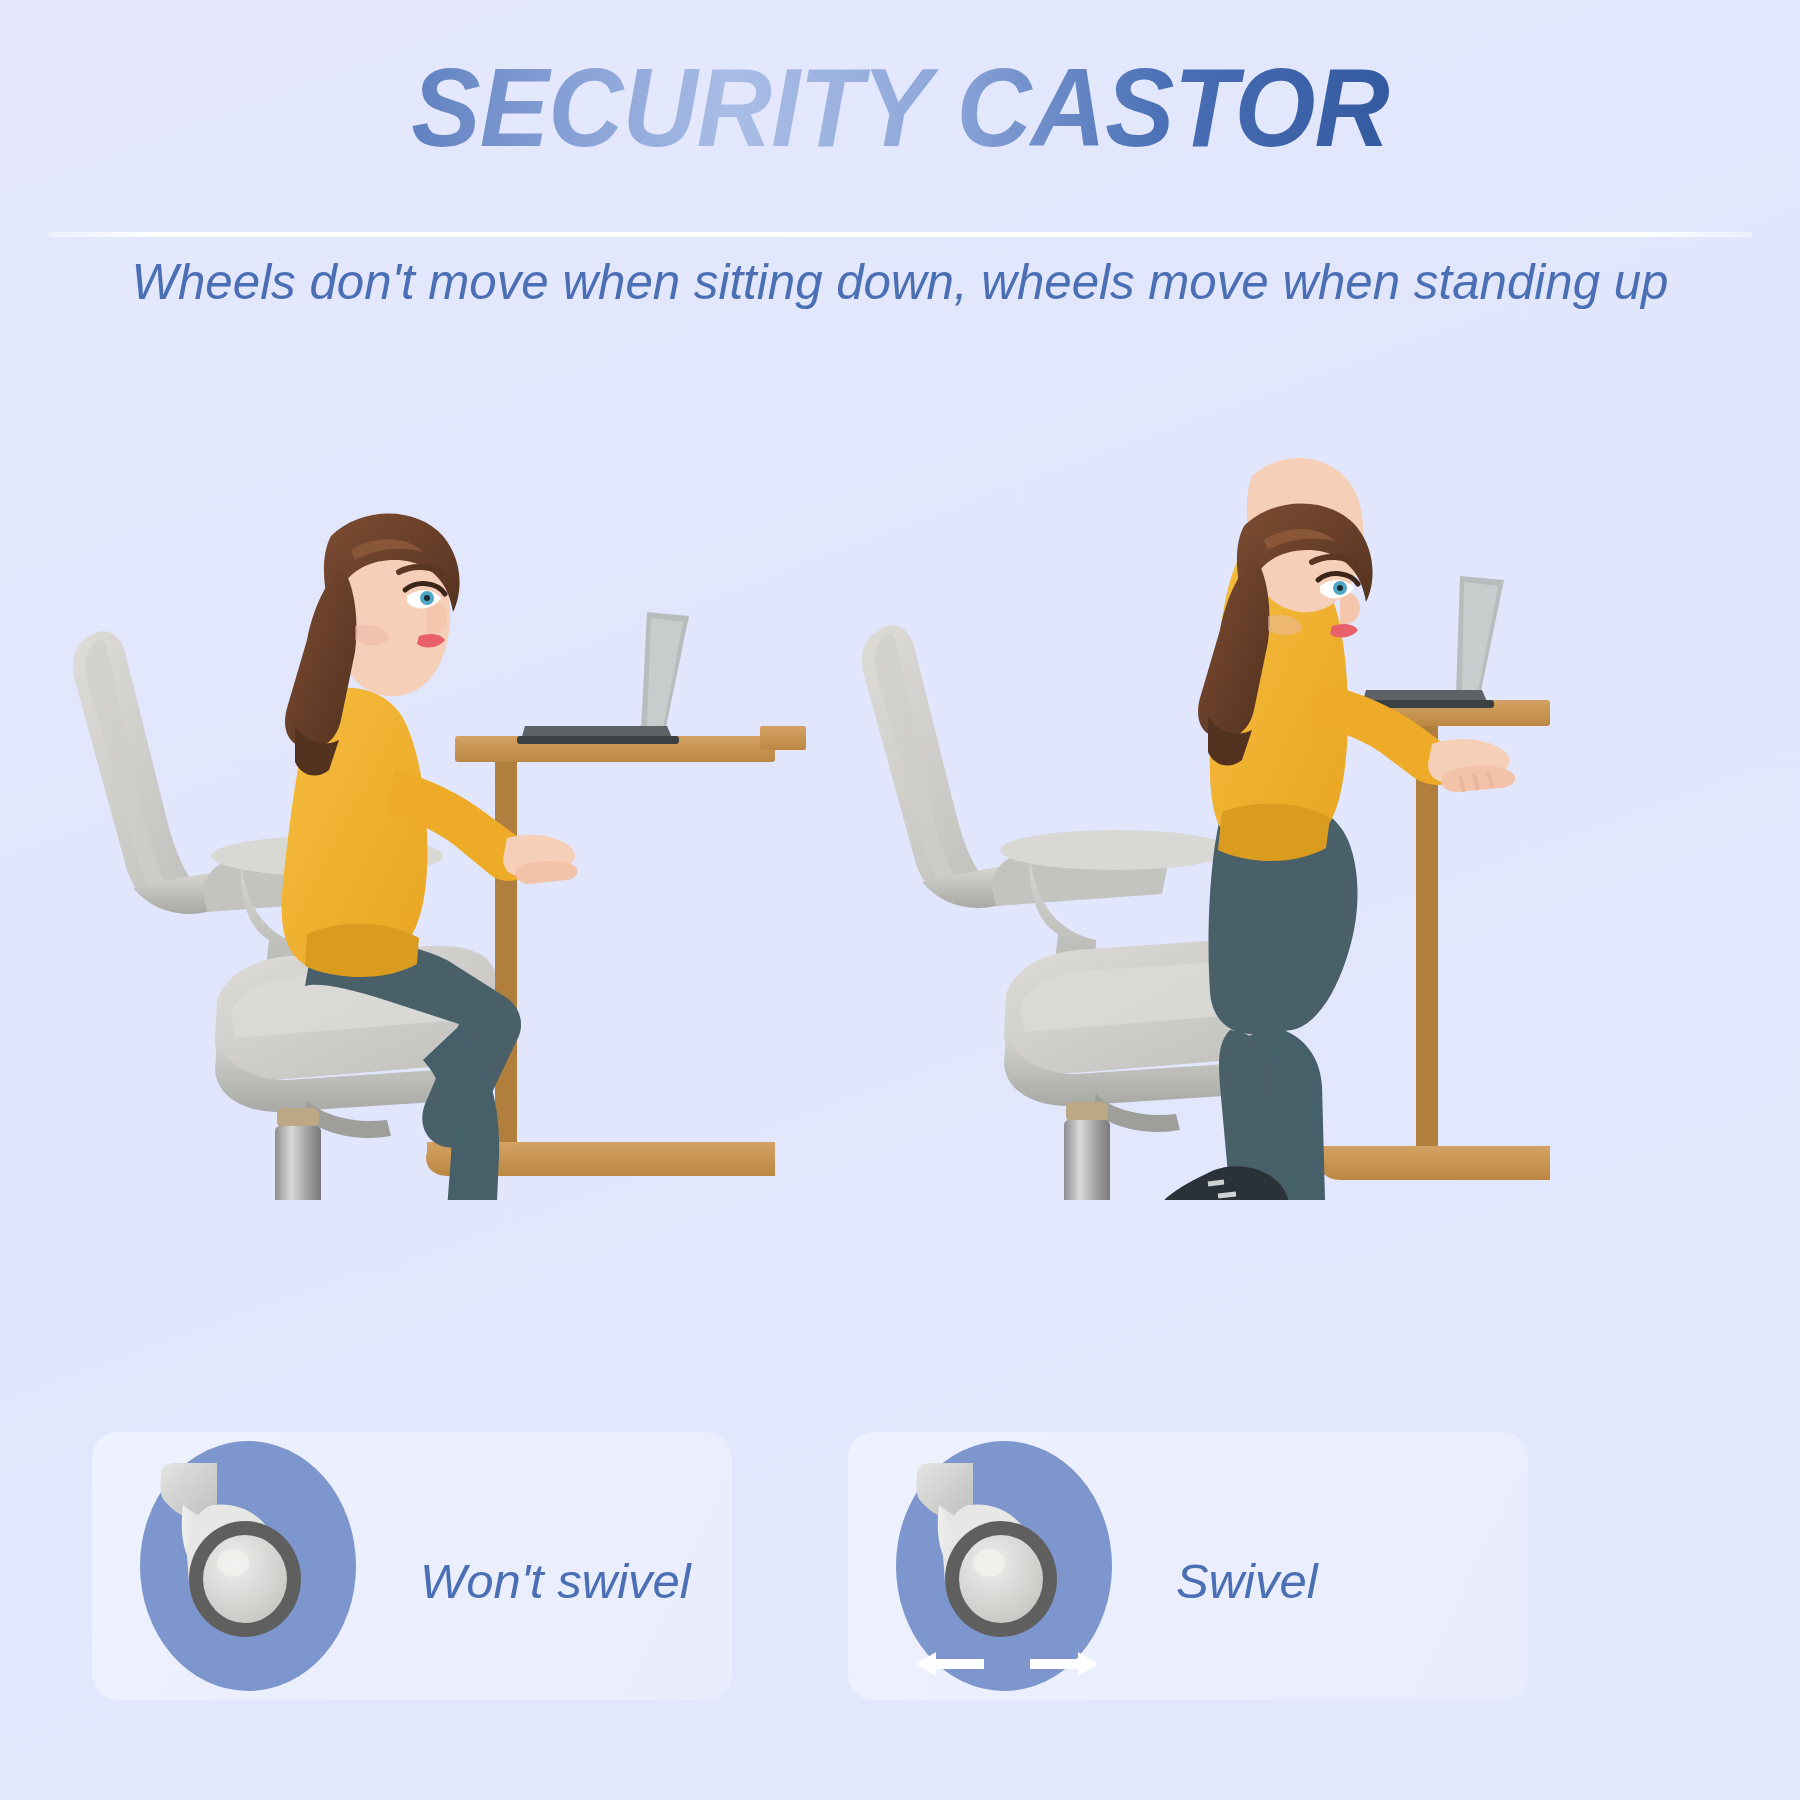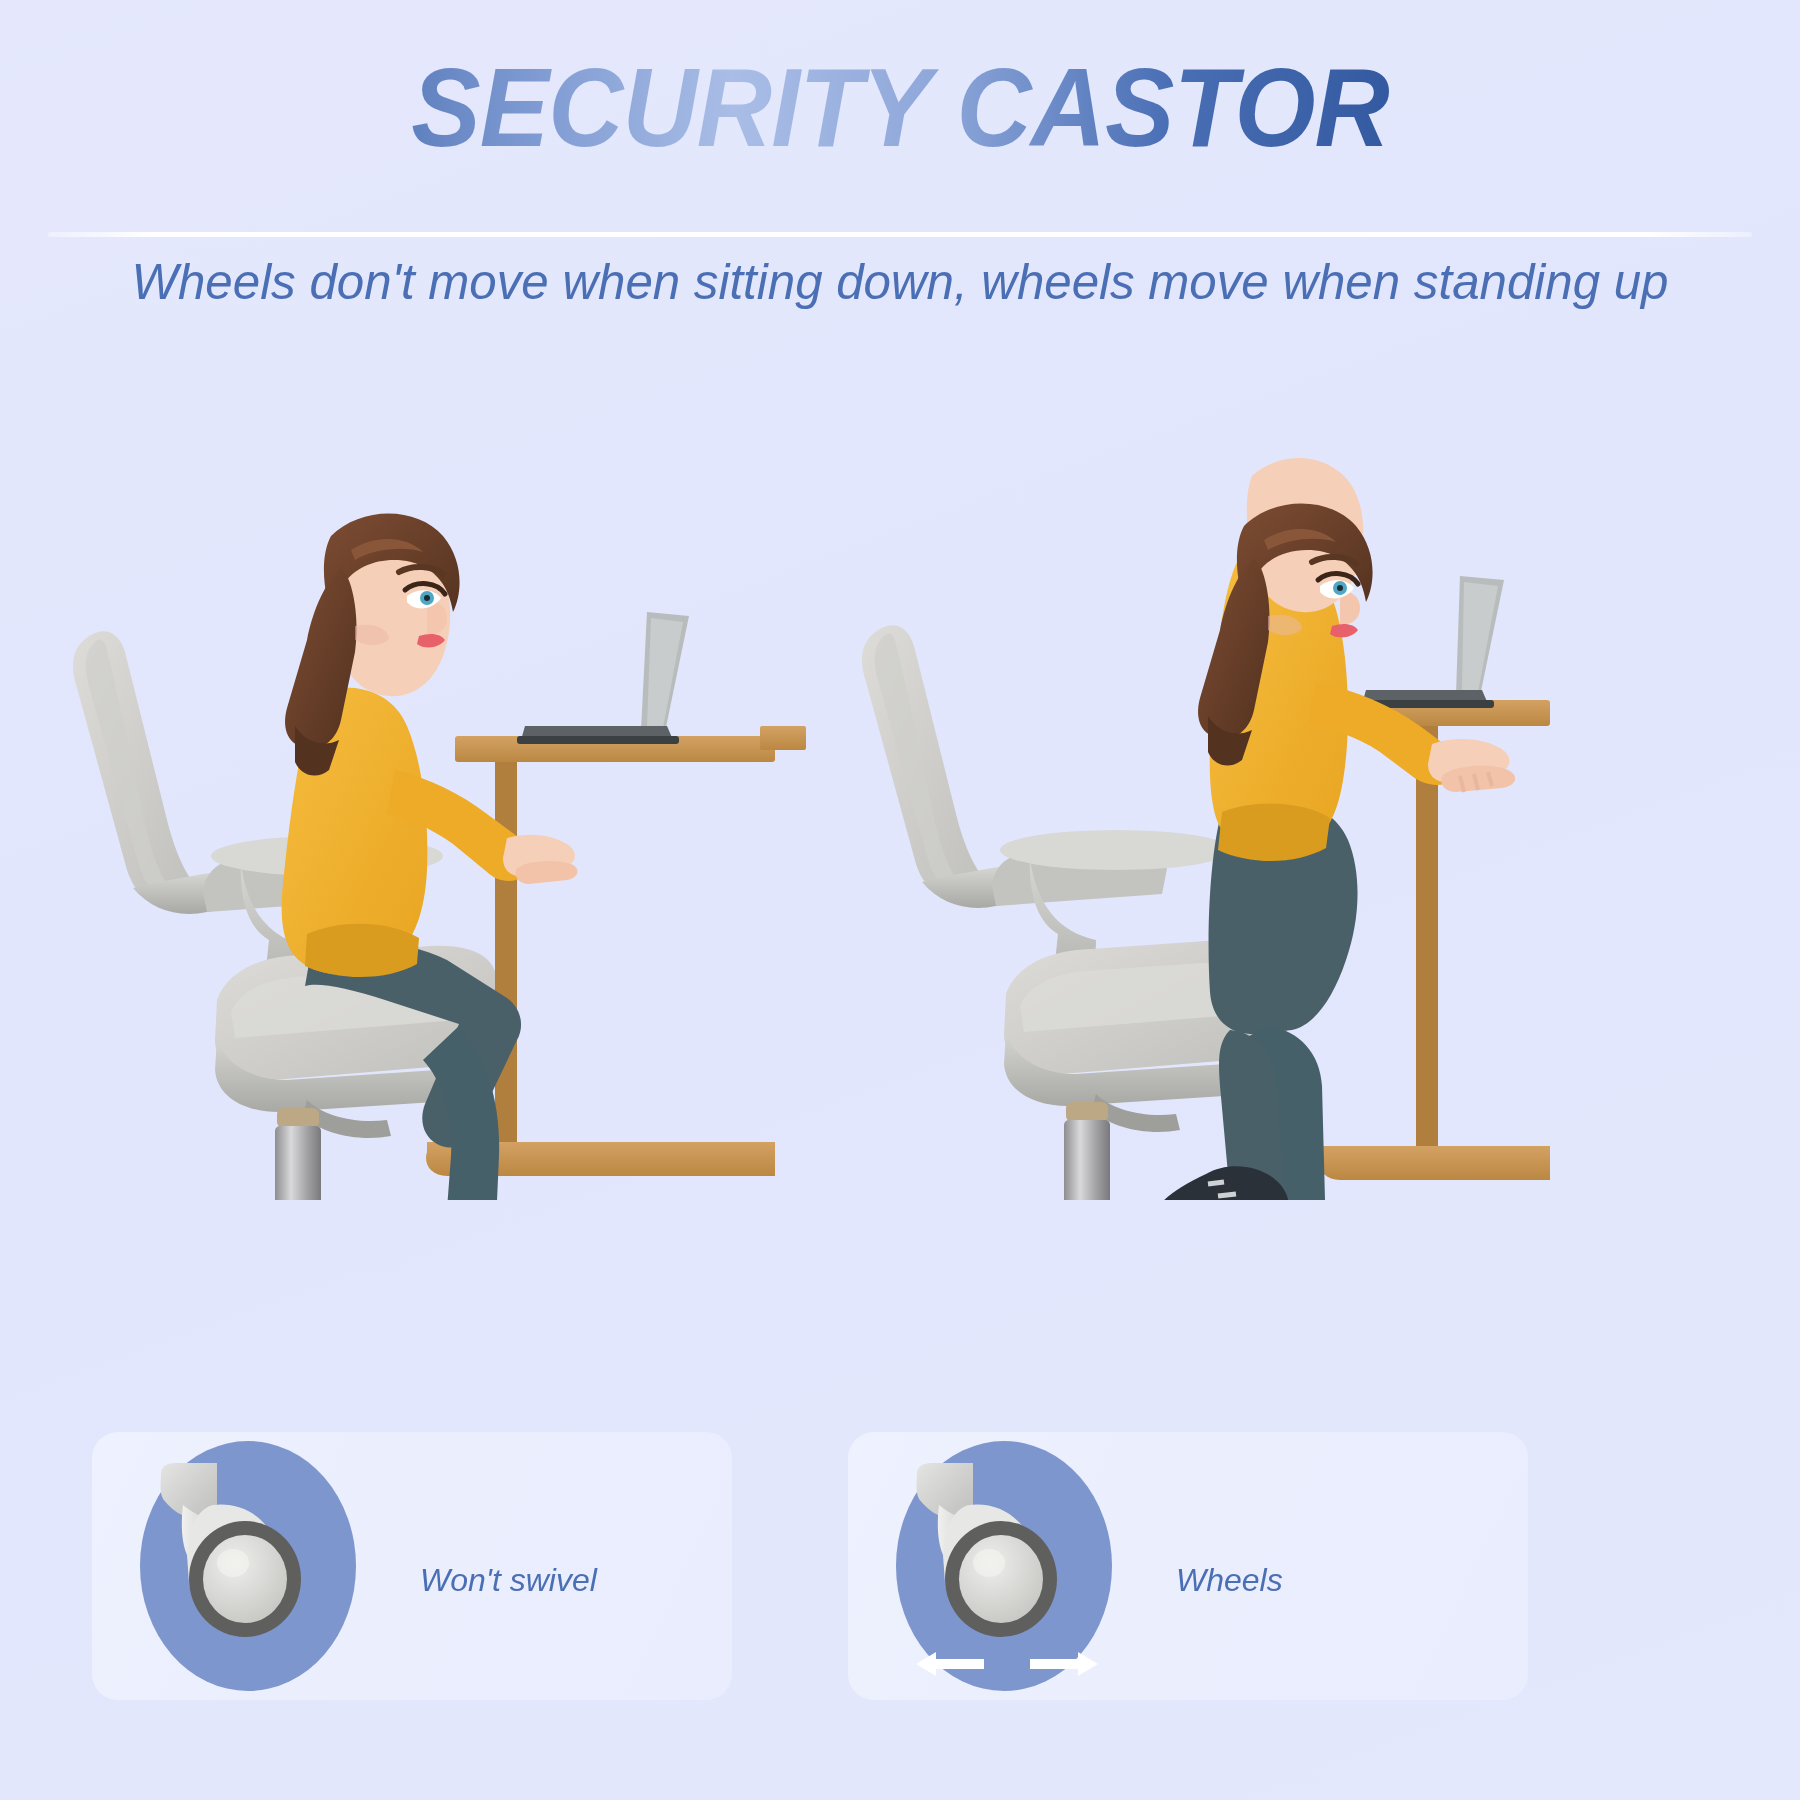--- a/index.html
+++ b/index.html
@@ -42,21 +42,21 @@
   }
   .card-left{left:92px;width:640px;}
   .card-right{left:848px;width:680px;}
   .badge{position:relative;width:232px;height:258px;flex:0 0 232px;margin-left:40px;}
   .badge .disc{
     position:absolute;left:50%;top:50%;transform:translate(-50%,-50%);
     width:216px;height:250px;border-radius:50%;background:#7e96ce;
   }
   .caster{position:absolute;left:50%;top:50%;transform:translate(-50%,-50%);}
   .card-label{
-    font-size:32px;color:#4b6fb4;margin-left:56px;white-space:nowrap;margin-top:29px;
+    font-size:49px;color:#4b6fb4;margin-left:56px;white-space:nowrap;margin-top:29px;
   }
 </style>
 </head>
 <body>
 
 <div class="stage">
 
   <div class="title">SECURITY CASTOR</div>
   <div class="divider"></div>
   <div class="subtitle">Wheels don't move when sitting down, wheels move when standing up</div>
@@ -463,16 +463,16 @@
         <ellipse cx="92" cy="116" rx="42" ry="44" fill="url(#cstHub2)"></ellipse>
         <ellipse cx="80" cy="100" rx="16" ry="14" fill="#f2f2f0" opacity=".7"></ellipse>
       </svg>
       <svg style="position:absolute;left:26px;bottom:14px;" width="186" height="34" viewBox="0 0 186 34" xmlns="http://www.w3.org/2000/svg">
         <g fill="#ffffff">
           <path d="M2 17 L22 5 L22 12 L70 12 L70 22 L22 22 L22 29 Z"></path>
           <path d="M184 17 L164 5 L164 12 L116 12 L116 22 L164 22 L164 29 Z"></path>
         </g>
       </svg>
     </div>
-    <div class="card-label">Wheels</div>
+    <div class="card-label">Swivel</div>
   </div>
 
 </div>
 
 </body></html>

